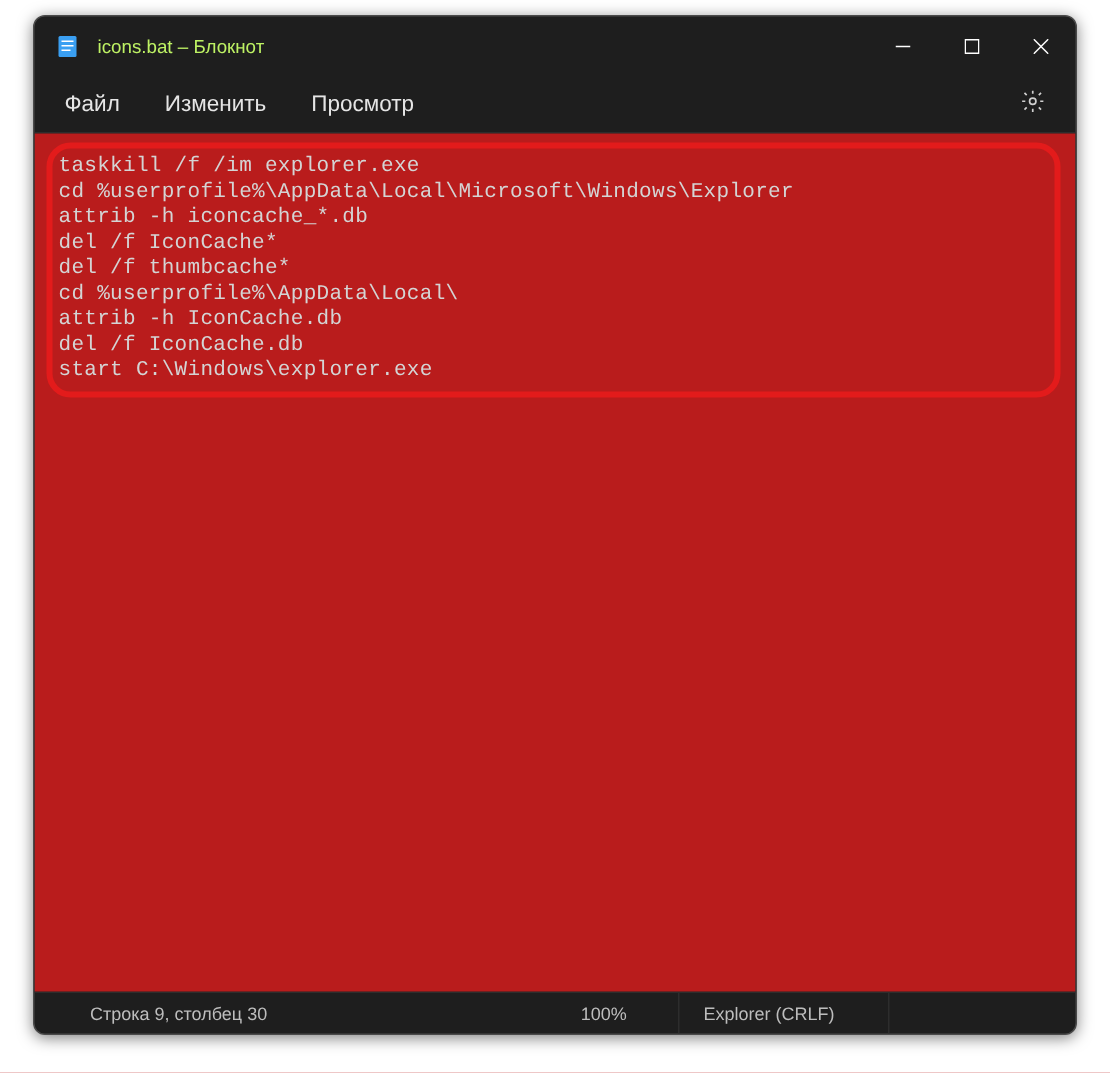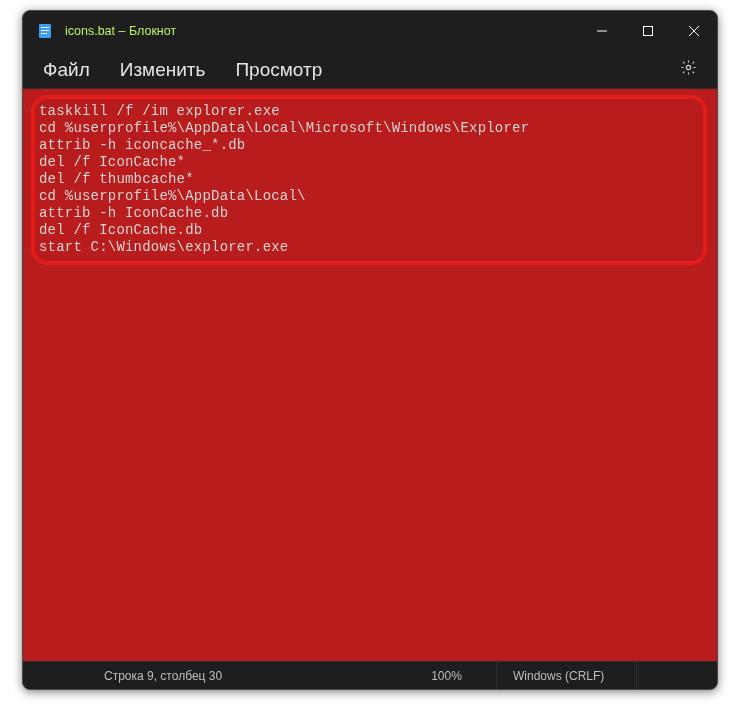--- a/index.html
+++ b/index.html
@@ -47,21 +47,21 @@
 
   .menubar {
     height: 38px;
     display: flex;
     align-items: center;
     padding: 0 8px 0 8px;
     border-bottom: 1px solid #2d2d2d;
   }
   .menu-item {
     color: #e5e5e5;
-    font-size: 19px;
+    font-size: 15px;
     padding: 6px 12px;
     margin-right: 6px;
     border-radius: 4px;
   }
   .menubar .spacer { flex: 1; }
   .gear {
     width: 34px; height: 34px;
     display: flex; align-items: center; justify-content: center;
     color: #cccccc;
     margin-right: 4px;
@@ -101,21 +101,21 @@
     color: #bdbdbd;
     font-size: 12px;
   }
   .status-cell {
     padding: 0 16px;
     height: 100%;
     display: flex;
     align-items: center;
     border-right: 1px solid #2d2d2d;
   }
-  .status-cell.first { flex: 0 0 330px; padding-left: 37px; border-right: none; margin-left: 44px; }
+  .status-cell.first { flex: 0 0 330px; padding-left: 37px; border-right: none; }
   .status-cell.zoom { flex: 0 0 100px; justify-content: center; }
   .status-cell.eol { flex: 0 0 140px; }
   .status-cell.enc { flex: 1; border-right: none; }
 </style>
 </head>
 <body>
 
 <div class="window">
 
   <div class="titlebar">
@@ -173,16 +173,16 @@
 cd %userprofile%\AppData\Local\
 attrib -h IconCache.db
 del /f IconCache.db
 start C:\Windows\explorer.exe</div>
     <div class="highlight-box"></div>
   </div>
 
   <div class="statusbar">
     <div class="status-cell first">Строка 9, столбец 30</div>
     <div class="status-cell zoom">100%</div>
-    <div class="status-cell eol">Windows (CRLF)</div>
+    <div class="status-cell eol">Explorer (CRLF)</div>
   </div>
 
 </div>
 
 </body></html>

